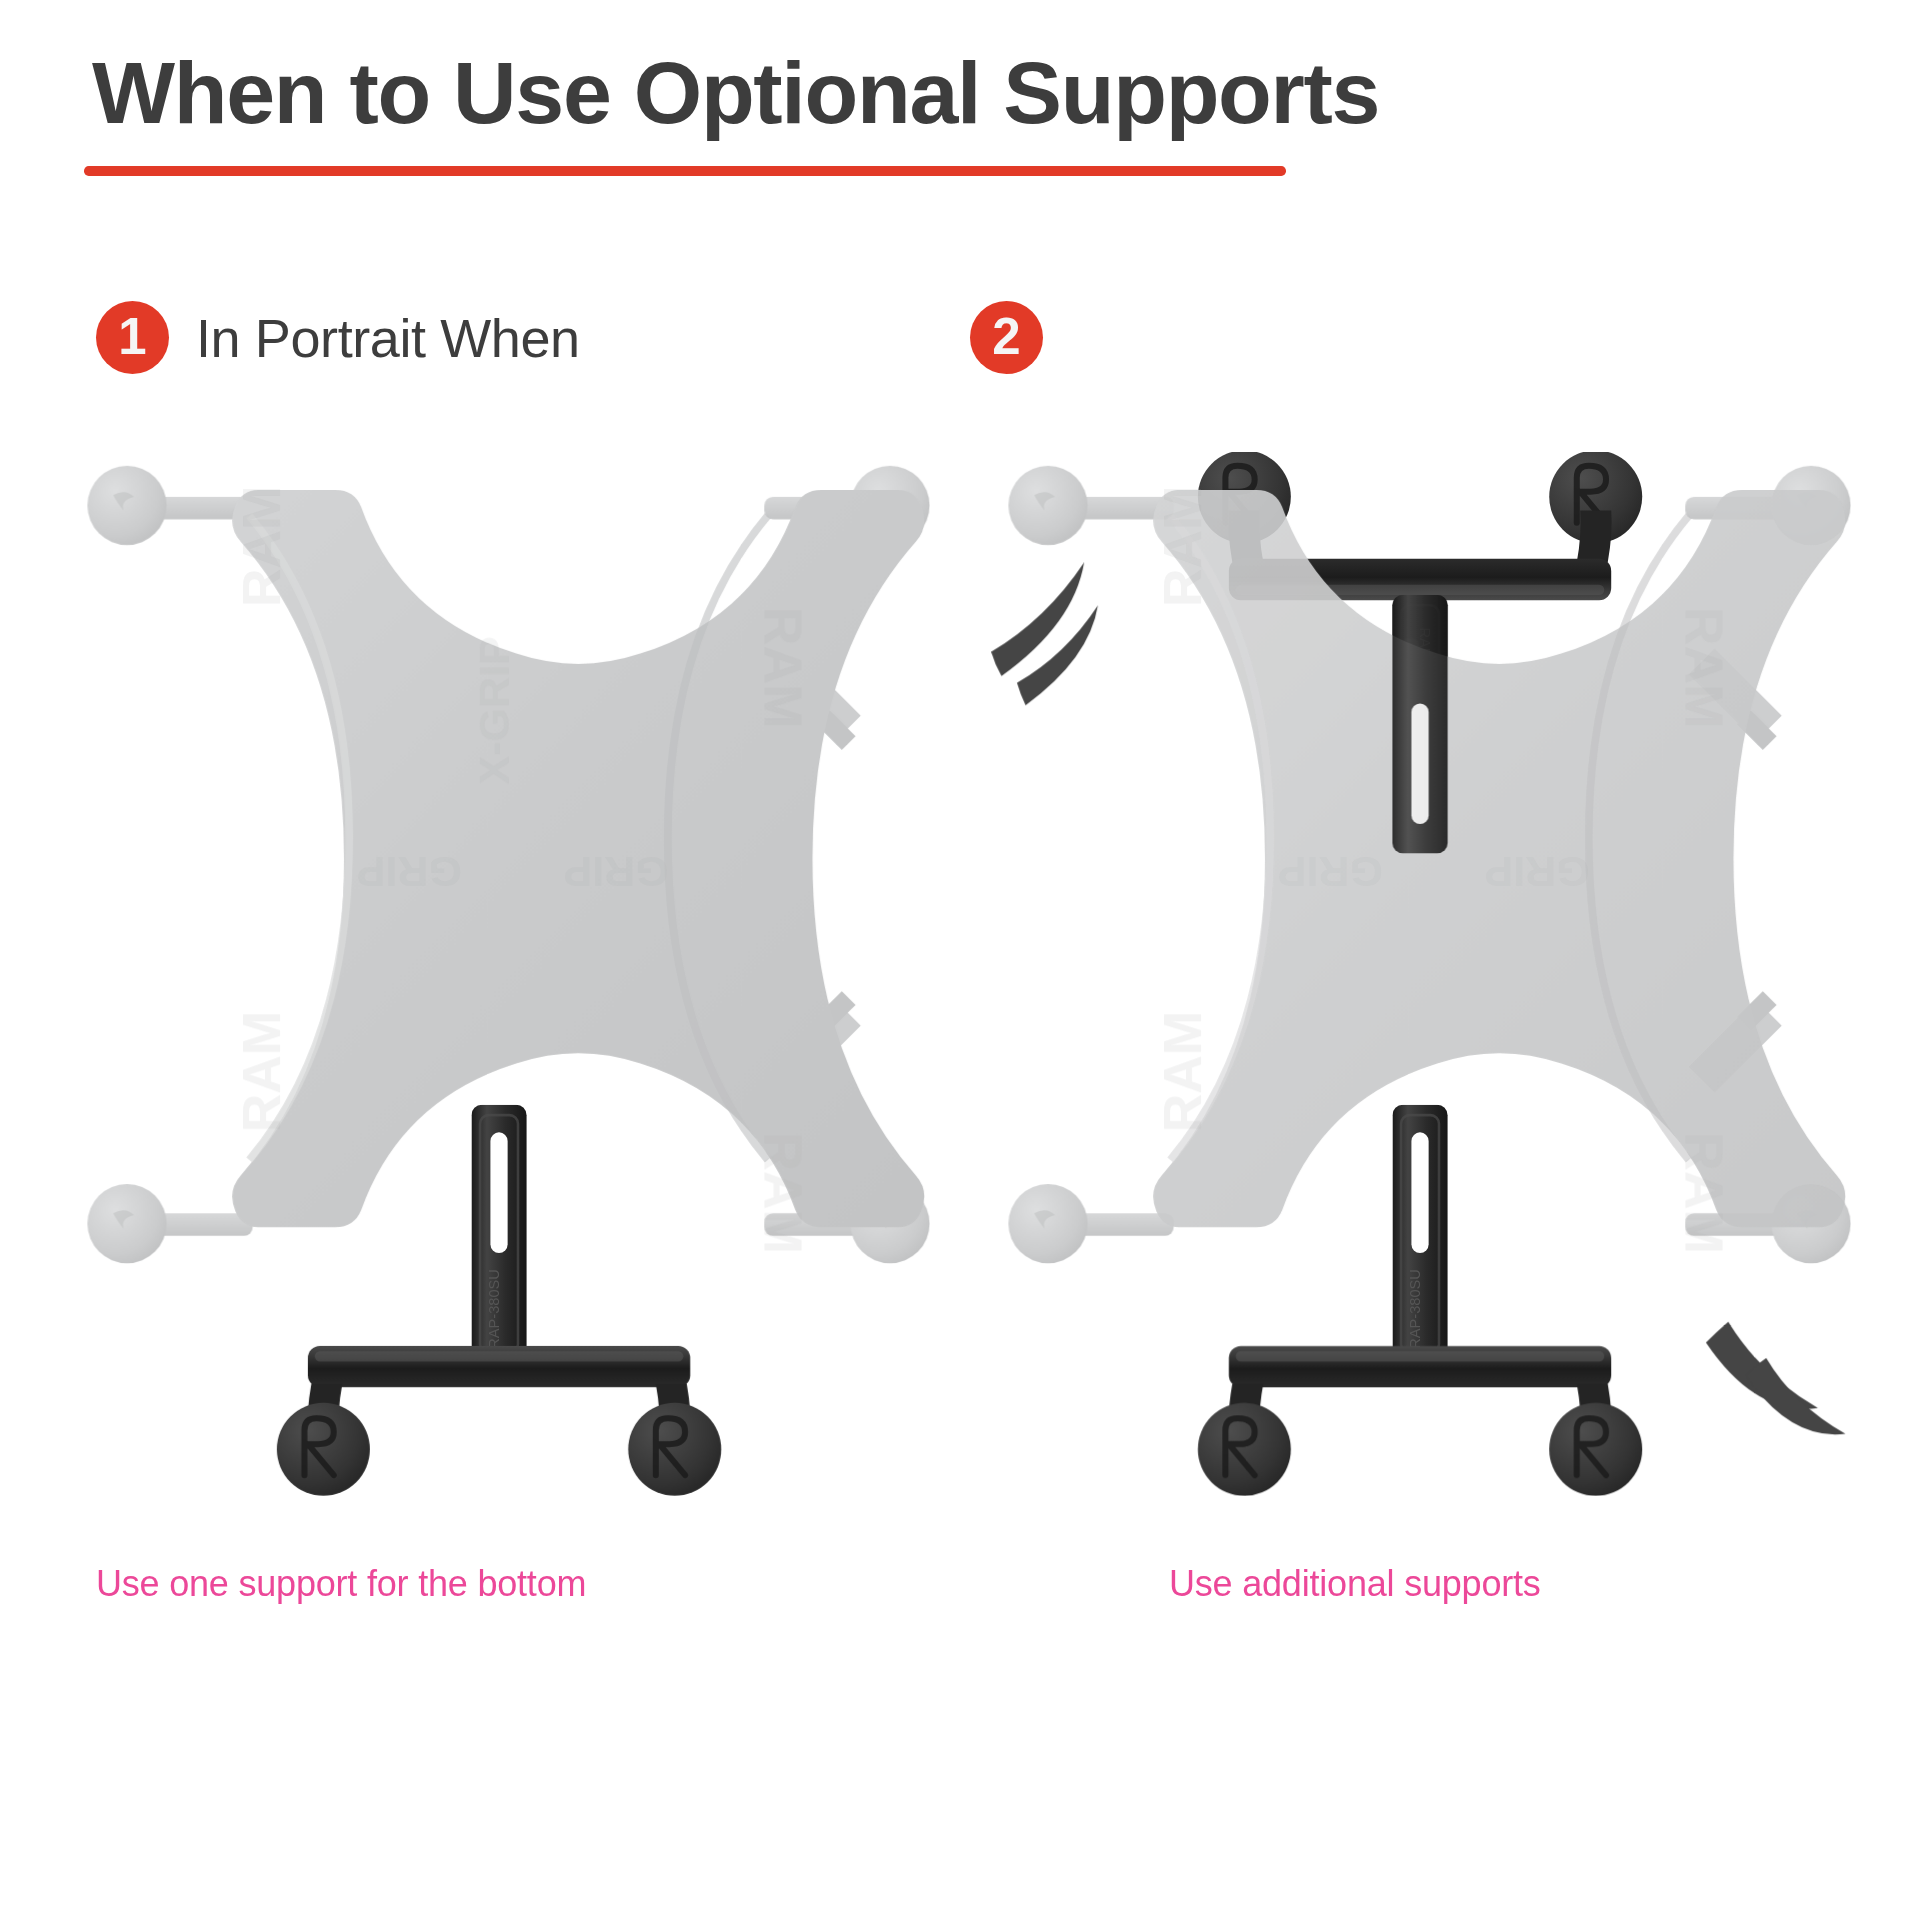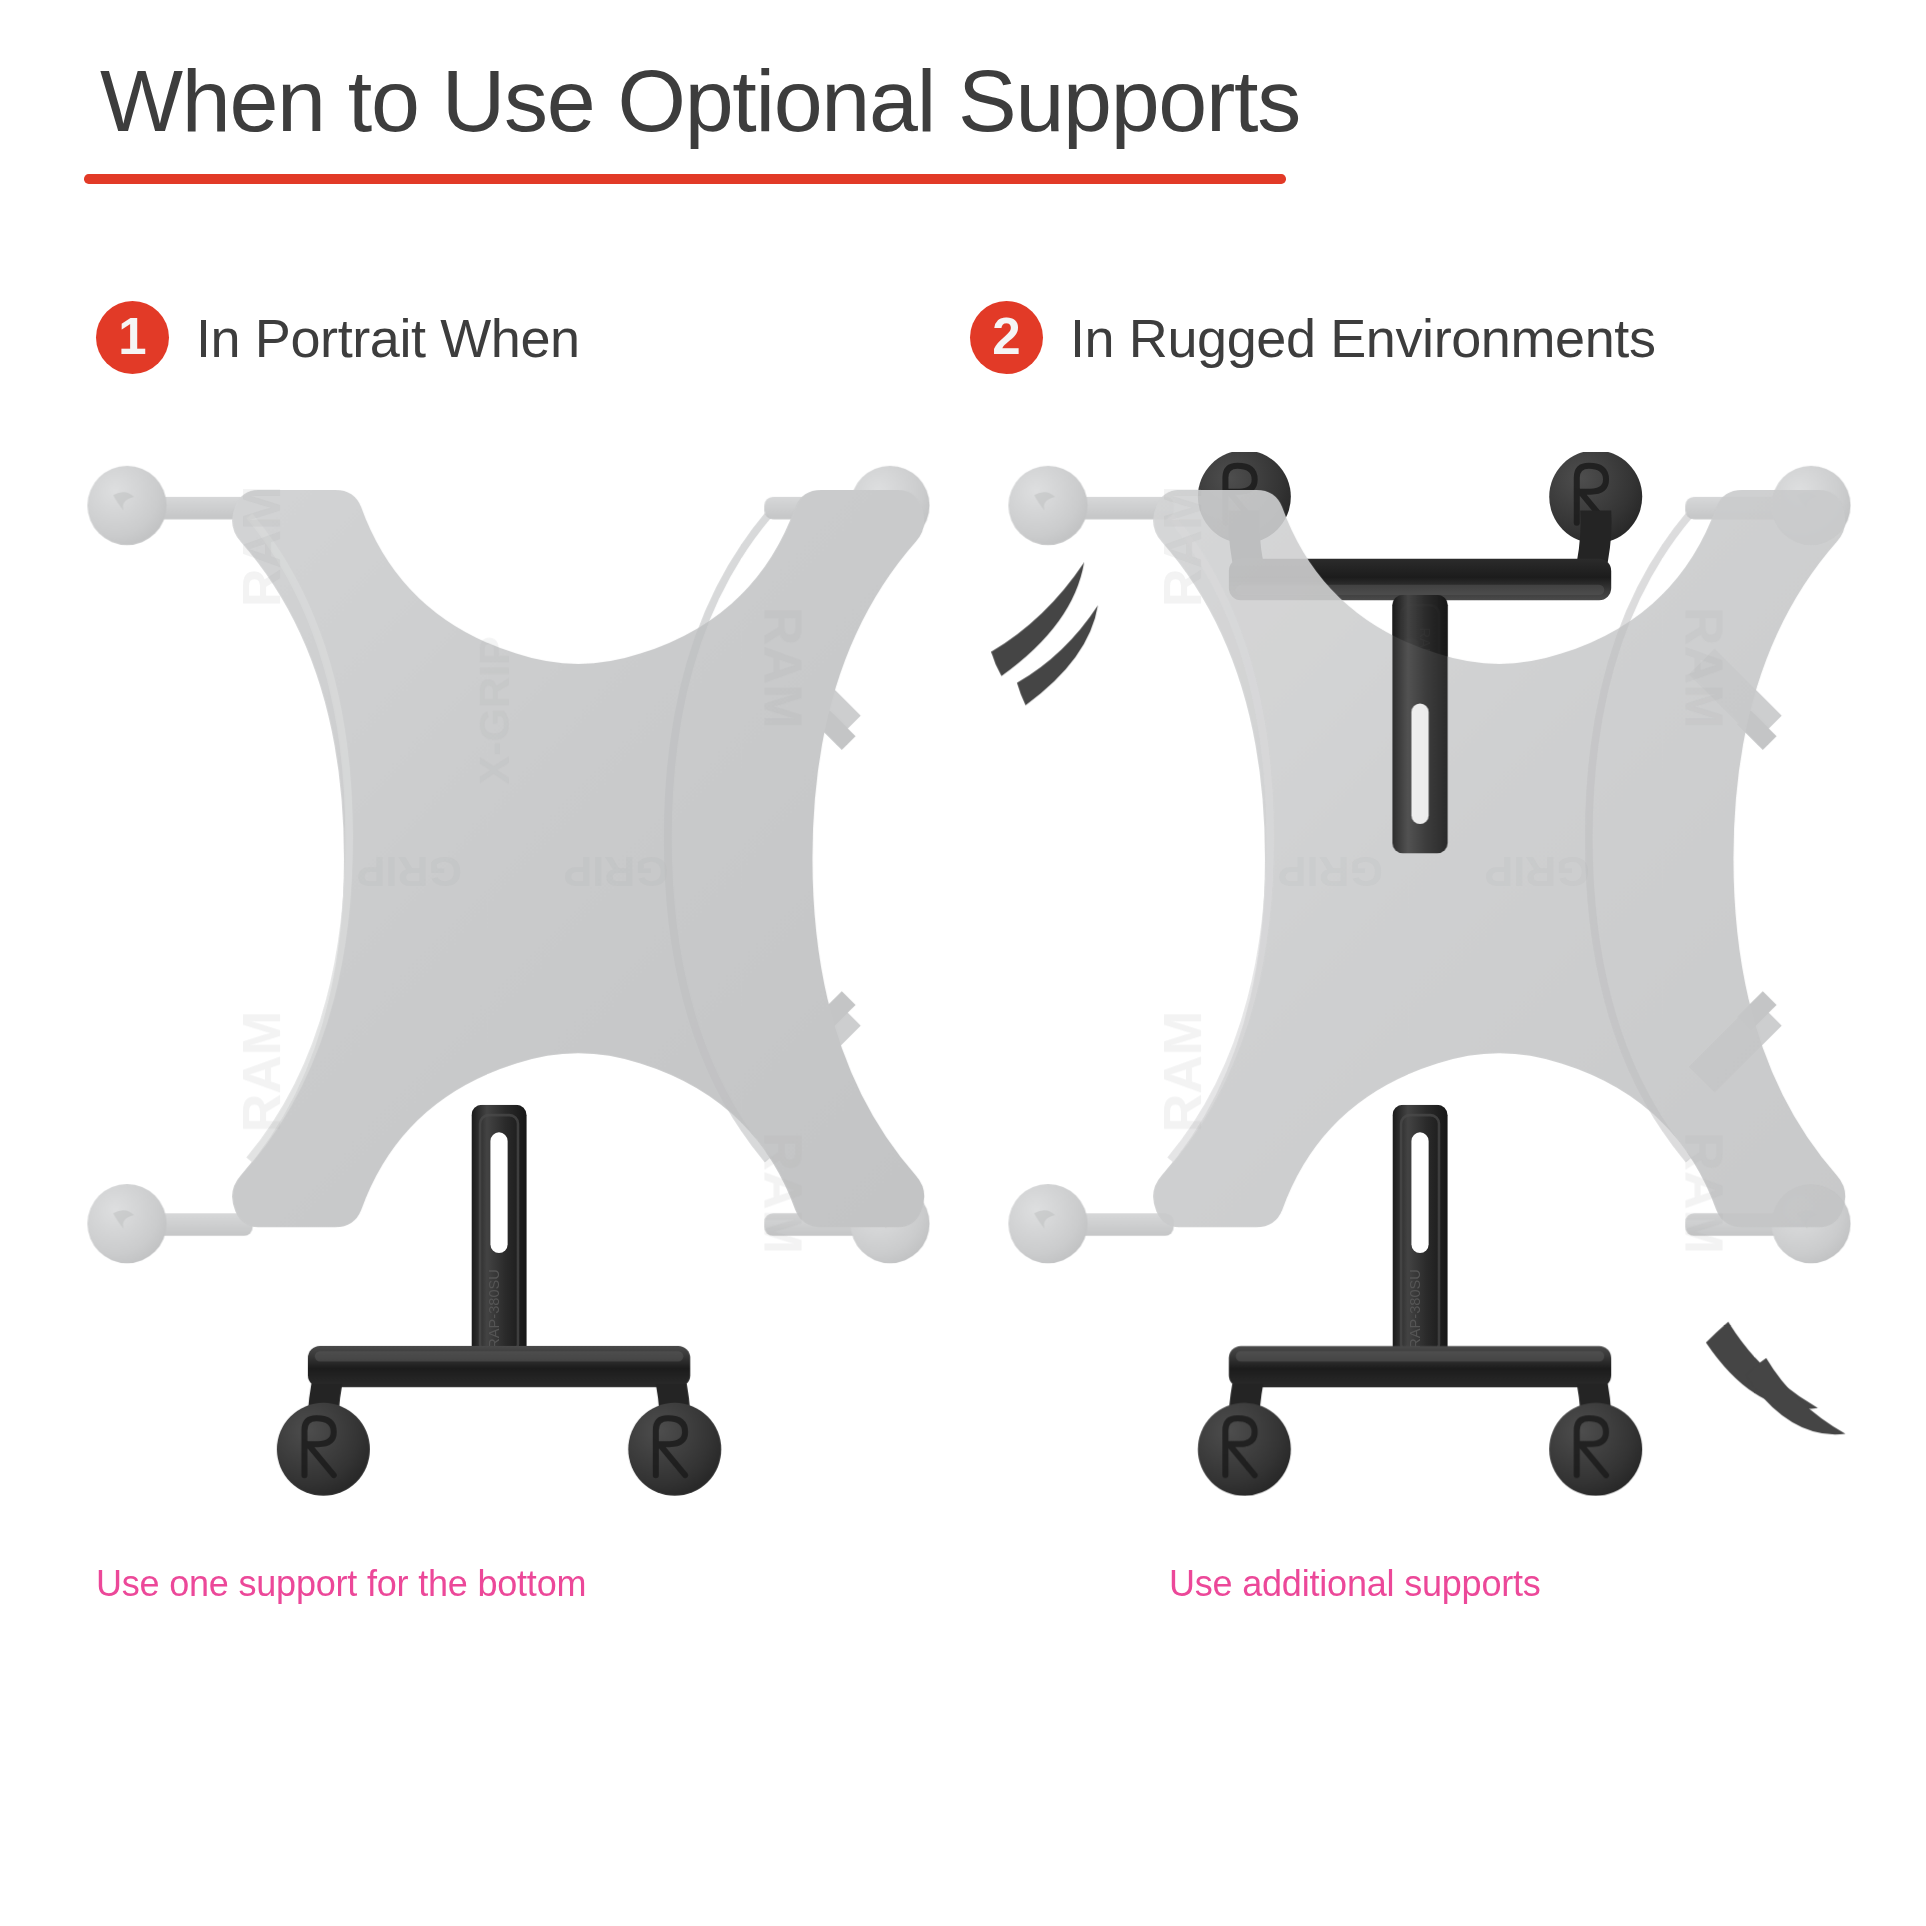--- a/index.html
+++ b/index.html
@@ -17,26 +17,26 @@
 
   
   #header {
     position: absolute;
     left: 84px;
     top: 39px;
     width: 1292px;
   }
   #page-title {
     font-size: 88px;
-    font-weight: normal;
+    font-weight: bold;
     color: #3D3D3D;
     letter-spacing: -1.3px;
     line-height: 1.05;
     white-space: nowrap;
-    margin: 16px;
+    margin: 8px;
   }
   #title-rule {
     margin-top: 27px;
     width: 1202px;
     height: 9.5px;
     background: #E23A27;
     border-radius: 4.7px;
   }
 
   
@@ -104,21 +104,20 @@
   <div id="title-rule"></div>
 </div>
 
 <div id="heading-1" class="panel-heading">
   <div class="step-badge">1</div>
   <div class="panel-heading-label">In Portrait When</div>
 </div>
 
 <div id="heading-2" class="panel-heading">
   <div class="step-badge">2</div>
-  <div class="panel-heading-label">In Rugged Environments</div>
 </div>
 
 <div id="figure-1" class="panel-figure">
 <svg viewBox="0 0 1030 1225" xmlns="http://www.w3.org/2000/svg">
   <defs>
 
     <linearGradient id="gGrey1" x1="0" y1="0" x2="1" y2="1">
       <stop offset="0%" stop-color="#D2D3D4"></stop>
       <stop offset="45%" stop-color="#C9CACB"></stop>
       <stop offset="100%" stop-color="#C2C3C4"></stop>

